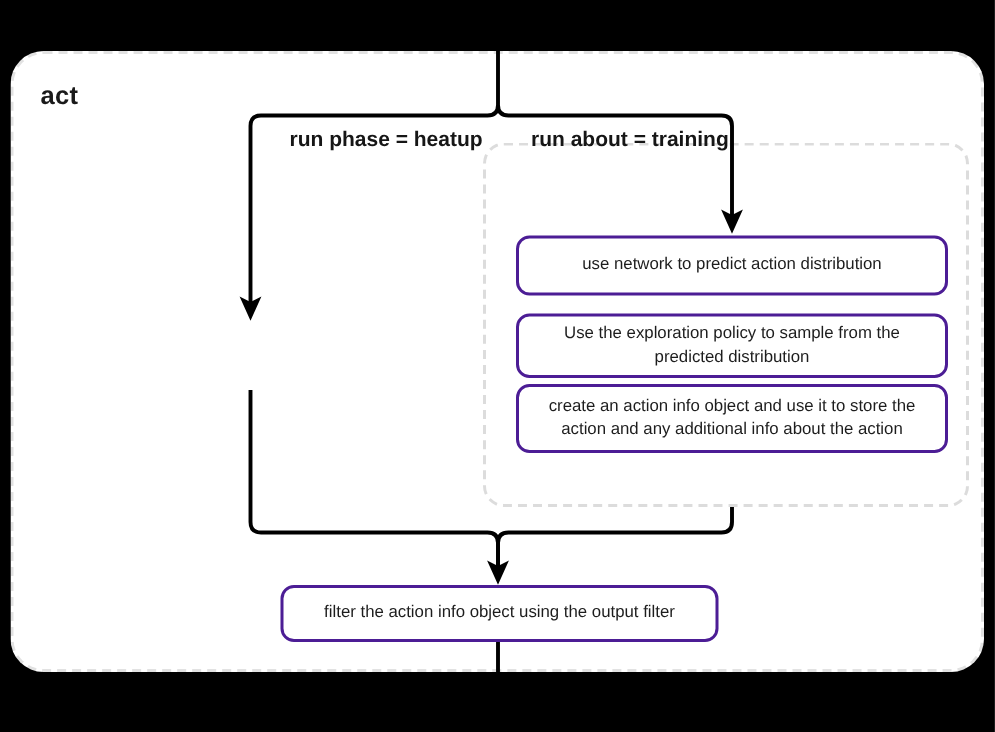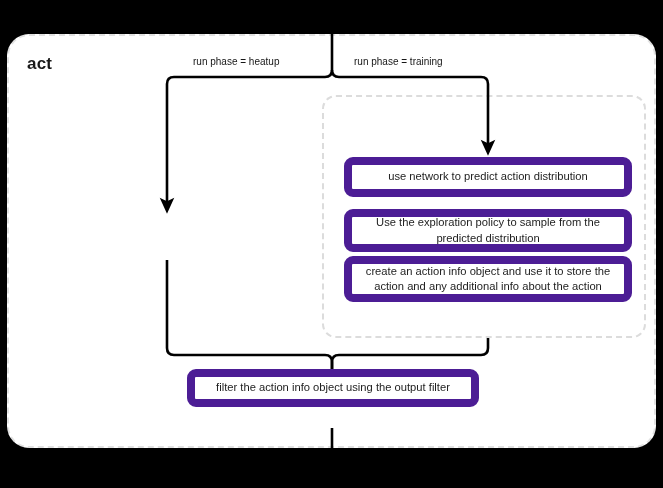--- a/index.html
+++ b/index.html
@@ -56,45 +56,46 @@
     width: 120px;
     font-size: 15px;
     font-weight: bold;
     color: #ffffff;
     line-height: 1.28;
   }
   
   .node {
     position: absolute;
     background: #ffffff;
-    border: 8px solid #4c1d95;
+    border: 2px solid #4c1d95;
     border-radius: 9px;
     box-sizing: border-box;
     display: flex;
     align-items: center;
     justify-content: center;
     text-align: center;
     font-size: 11.2px;
     color: #1d1d1d;
     line-height: 1.35;
     padding: 3px 9px;
   }
   #node-sample     { left: 20px;  top: 216px; width: 292px; height: 44px; }
   #node-predict    { left: 344px; top: 157px; width: 288px; height: 40px; }
   #node-explore    { left: 344px; top: 209px; width: 288px; height: 43px; }
   #node-actioninfo { left: 344px; top: 256px; width: 288px; height: 46px; }
-  #node-filter     { left: 187px; top: 369px; width: 292px; height: 38px; }
+  #node-filter     { left: 187px; top: 390px; width: 292px; height: 38px; }
 
   
   .edge-label {
     position: absolute;
-    font-size: 10px;
-    font-weight: normal;
+    font-size: 14px;
+    font-weight: bold;
     color: #161616;
     white-space: nowrap;
+    margin-top: 28px;
   }
   #label-heatup   { left: 193px; top: 56px; }
   #label-training { left: 354px; top: 56px; }
 
   
   #edges {
     position: absolute;
     left: 0; top: 0;
     width: 663px;
     height: 488px;
@@ -130,20 +131,20 @@
     <path d="M332,428 L332,488" fill="none" stroke="#000000" stroke-width="2.6" stroke-linecap="butt"></path>
   </svg>
 
   <div id="act-title">act</div>
 
   <div id="choose-action-title">
     <div>choose</div>
   </div>
 
   <div class="edge-label" id="label-heatup">run phase = heatup</div>
-  <div class="edge-label" id="label-training">run phase = training</div>
+  <div class="edge-label" id="label-training">run about = training</div>
 
   <div class="node" id="node-predict">use network to predict action distribution</div>
   <div class="node" id="node-explore">Use the exploration policy to sample from the predicted distribution</div>
   <div class="node" id="node-actioninfo">create an action info object and use it to store the action and any additional info about the action</div>
   <div class="node" id="node-filter">filter the action info object using the output filter</div>
 
 </div>
 
 </body></html>

